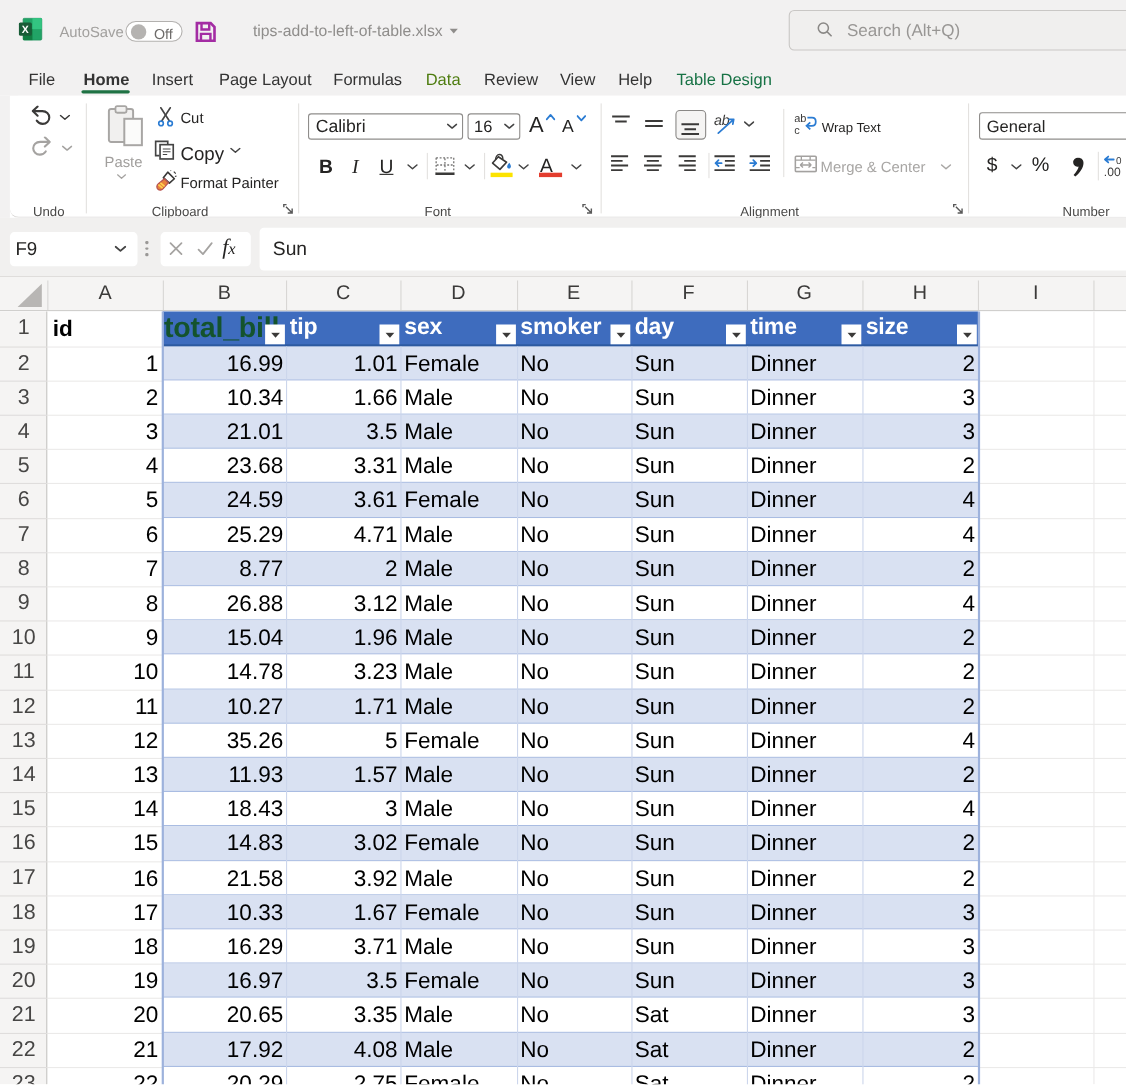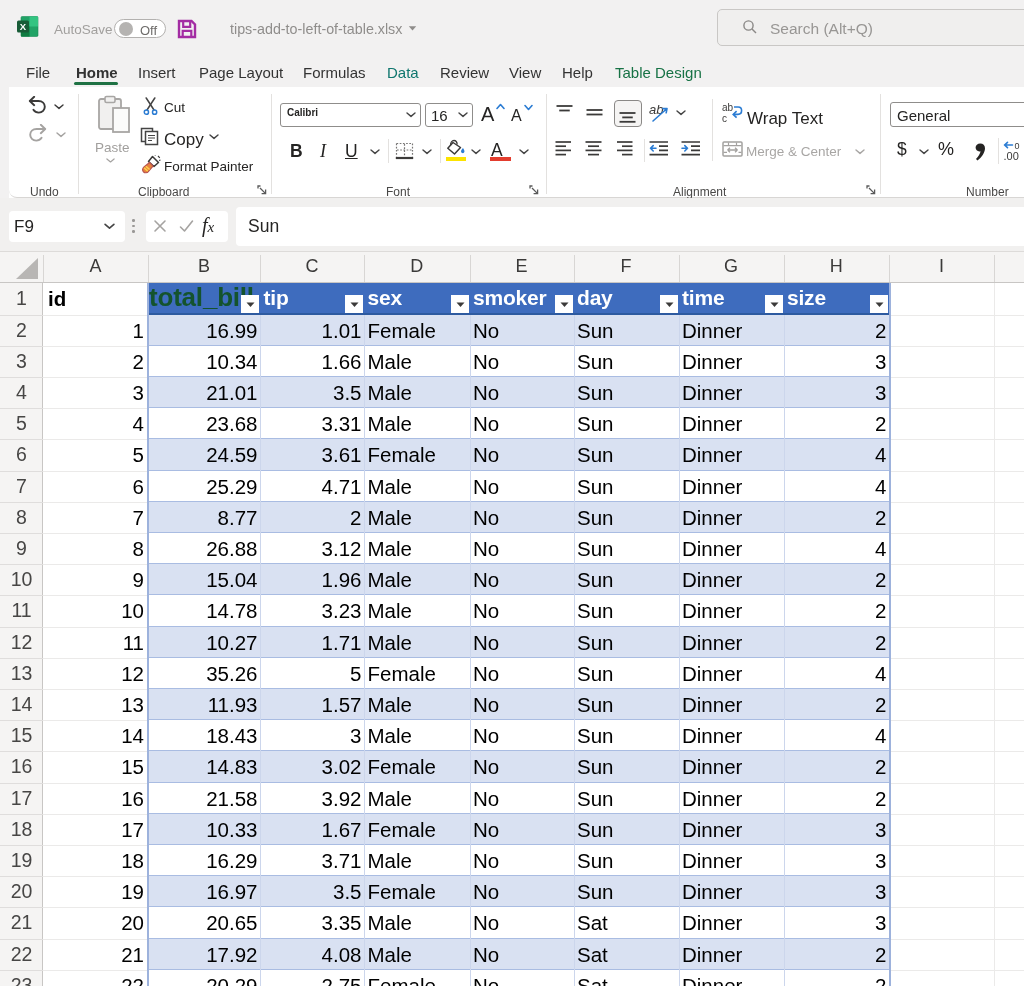--- a/index.html
+++ b/index.html
@@ -31,21 +31,21 @@
 <svg class="abs" style="left:742px;top:19px" width="16" height="16" viewBox="0 0 16 16">
 <circle cx="6.5" cy="6.5" r="4.6" fill="none" stroke="#8a8886" stroke-width="1.4"></circle>
 <path d="M10 10 L14 14" stroke="#8a8886" stroke-width="1.4"></path>
     </svg>
 <div style="position:absolute;left:770px;top:19.5px;font-size:15.5px;color:#989694;font-weight:400;white-space:nowrap;">Search (Alt+Q)</div>
 <div style="position:absolute;left:26px;top:64px;font-size:15px;color:#333;font-weight:400;white-space:nowrap;">File</div>
 <div style="position:absolute;left:76px;top:64px;font-size:15px;color:#333;font-weight:600;white-space:nowrap;">Home</div>
 <div style="position:absolute;left:138px;top:64px;font-size:15px;color:#333;font-weight:400;white-space:nowrap;">Insert</div>
 <div style="position:absolute;left:199px;top:64px;font-size:15px;color:#333;font-weight:400;white-space:nowrap;">Page Layout</div>
 <div style="position:absolute;left:303px;top:64px;font-size:15px;color:#333;font-weight:400;white-space:nowrap;">Formulas</div>
-<div style="position:absolute;left:387px;top:64px;font-size:15px;color:#0f766e;font-weight:400;white-space:nowrap;">Data</div>
+<div style="position:absolute;left:387px;top:64px;font-size:15px;color:#4d7c0f;font-weight:400;white-space:nowrap;">Data</div>
 <div style="position:absolute;left:440px;top:64px;font-size:15px;color:#333;font-weight:400;white-space:nowrap;">Review</div>
 <div style="position:absolute;left:509px;top:64px;font-size:15px;color:#333;font-weight:400;white-space:nowrap;">View</div>
 <div style="position:absolute;left:562px;top:64px;font-size:15px;color:#333;font-weight:400;white-space:nowrap;">Help</div>
 <div style="position:absolute;left:615px;top:64px;font-size:15px;color:#177245;font-weight:400;white-space:nowrap;">Table Design</div>
 <div class="abs" style="left:74px;top:82px;width:44px;height:3px;background:#1f7244;border-radius:2px"></div>
 <div class="abs" style="left:9px;top:87px;width:1015px;height:111px;background:#fff;border-radius:8px 0 0 8px;border-bottom:1px solid #d8d6d4"></div>
 <div class="abs" style="left:0;top:87px;width:9px;height:111px;background:#f2f1f1"></div>
 <div style="position:absolute;left:77.7px;top:94px;width:1px;height:100px;background:#e3e1df"></div>
 <div style="position:absolute;left:270.6px;top:94px;width:1px;height:100px;background:#e3e1df"></div>
 <div style="position:absolute;left:545.5px;top:94px;width:1px;height:100px;background:#e3e1df"></div>
@@ -95,21 +95,21 @@
 <path d="M17 1 L18.8 2.8 M18 5.5 L19.5 5 M14 0.5 L14.5 -1" stroke="#3b3a39" stroke-width="1.1"></path>
 <path d="M8.5 7.5 L3 12 C1.2 13.6 1.2 15.8 2.6 17 C4 18.2 6.2 18 7.5 16.3 L12 11.2 Z" fill="#e8823c" stroke="#b85450" stroke-width="1.2" stroke-linejoin="round"></path>
 <path d="M3 12.8 L6.8 16.1 M4.8 11.2 L8.6 14.5" stroke="#ffd24d" stroke-width="1.5"></path>
 </svg>
 <div style="position:absolute;left:164px;top:159px;font-size:13.5px;color:#252423;font-weight:400;white-space:nowrap;">Format Painter</div>
 <div style="position:absolute;left:138px;top:185px;font-size:12px;color:#494847;font-weight:400;white-space:nowrap;">Clipboard</div>
 <svg style="position:absolute;left:257px;top:185px" width="10" height="10" viewBox="0 0 10 10">
       <path d="M1 3.5 V1 H3.5 M3 3 L8.6 8.6 M8.6 4.6 V8.6 H4.6" stroke="#5a5a5a" stroke-width="1.3" fill="none"></path>
     </svg>
 <div class="abs" style="left:280px;top:103px;width:141px;height:23.5px;border:1px solid #8f8d8b;border-radius:3px;background:#fff"></div>
-<div style="position:absolute;left:287px;top:106.5px;font-size:10px;color:#252423;font-weight:700;white-space:nowrap;">Calibri</div>
+<div style="position:absolute;left:287px;top:106.5px;font-size:16px;color:#252423;font-weight:400;white-space:nowrap;">Calibri</div>
 <svg style="position:absolute;left:406px;top:112px" width="10" height="6" viewBox="0 0 10 6">
       <path d="M1 1 L5 4.4 L9 1" stroke="#444" stroke-width="1.4" fill="none" stroke-linecap="round" stroke-linejoin="round"></path>
     </svg>
 <div class="abs" style="left:424.5px;top:103px;width:48px;height:23.5px;border:1px solid #8f8d8b;border-radius:3px;background:#fff"></div>
 <div style="position:absolute;left:431px;top:106.5px;font-size:15px;color:#252423;font-weight:400;white-space:nowrap;">16</div>
 <svg style="position:absolute;left:458px;top:112px" width="10" height="6" viewBox="0 0 10 6">
       <path d="M1 1 L5 4.4 L9 1" stroke="#444" stroke-width="1.4" fill="none" stroke-linecap="round" stroke-linejoin="round"></path>
     </svg>
 <div style="position:absolute;left:481px;top:103px;font-size:20px;color:#252423;font-weight:400;white-space:nowrap;">A</div>
 <svg class="abs" style="left:496px;top:103px" width="9" height="7" viewBox="0 0 9 7">
@@ -173,21 +173,21 @@
 <svg style="position:absolute;left:676px;top:110px" width="10" height="6" viewBox="0 0 10 6">
       <path d="M1 1 L5 4.4 L9 1" stroke="#444" stroke-width="1.4" fill="none" stroke-linecap="round" stroke-linejoin="round"></path>
     </svg>
 <div style="position:absolute;left:711.8px;top:99px;width:1px;height:62px;background:#e3e1df"></div>
 <svg class="abs" style="left:722px;top:102px" width="22" height="21" viewBox="0 0 22 21">
 <text x="0" y="8.5" font-size="10" fill="#3b3a39" font-family="Liberation Sans">ab</text>
 <text x="0" y="19.5" font-size="10" fill="#3b3a39" font-family="Liberation Sans">c</text>
 <path d="M12 5 H16.2 C18.6 5 19.6 6.6 19.6 8.6 C19.6 10.8 18.4 12.4 16 12.4 H11.8" fill="none" stroke="#2b7cd3" stroke-width="1.6"></path>
 <path d="M14.6 9.2 L11.2 12.4 L14.6 15.6" fill="none" stroke="#2b7cd3" stroke-width="1.6"></path>
 </svg>
-<div style="position:absolute;left:747px;top:109px;font-size:17px;color:#252423;font-weight:400;white-space:nowrap;">Wrap Text</div>
+<div style="position:absolute;left:747px;top:109px;font-size:12px;color:#252423;font-weight:400;white-space:nowrap;">Wrap Text</div>
 <svg class="abs" style="left:555px;top:139.5px" width="17" height="16" viewBox="0 0 17 16">
       <path d="M0.5 2 H16" stroke="#3b3a39" stroke-width="1.7"></path>
       <path d="M0.5 6.2 H11" stroke="#3b3a39" stroke-width="1.7"></path>
       <path d="M0.5 10.4 H16" stroke="#3b3a39" stroke-width="1.7"></path>
       <path d="M0.5 14.600000000000001 H11" stroke="#3b3a39" stroke-width="1.7"></path>
     </svg>
 <svg class="abs" style="left:585px;top:139.5px" width="17" height="16" viewBox="0 0 17 16">
       <path d="M0.5 2 H16.5" stroke="#3b3a39" stroke-width="1.7"></path>
       <path d="M3.0 6.2 H14.0" stroke="#3b3a39" stroke-width="1.7"></path>
       <path d="M0.5 10.4 H16.5" stroke="#3b3a39" stroke-width="1.7"></path>

